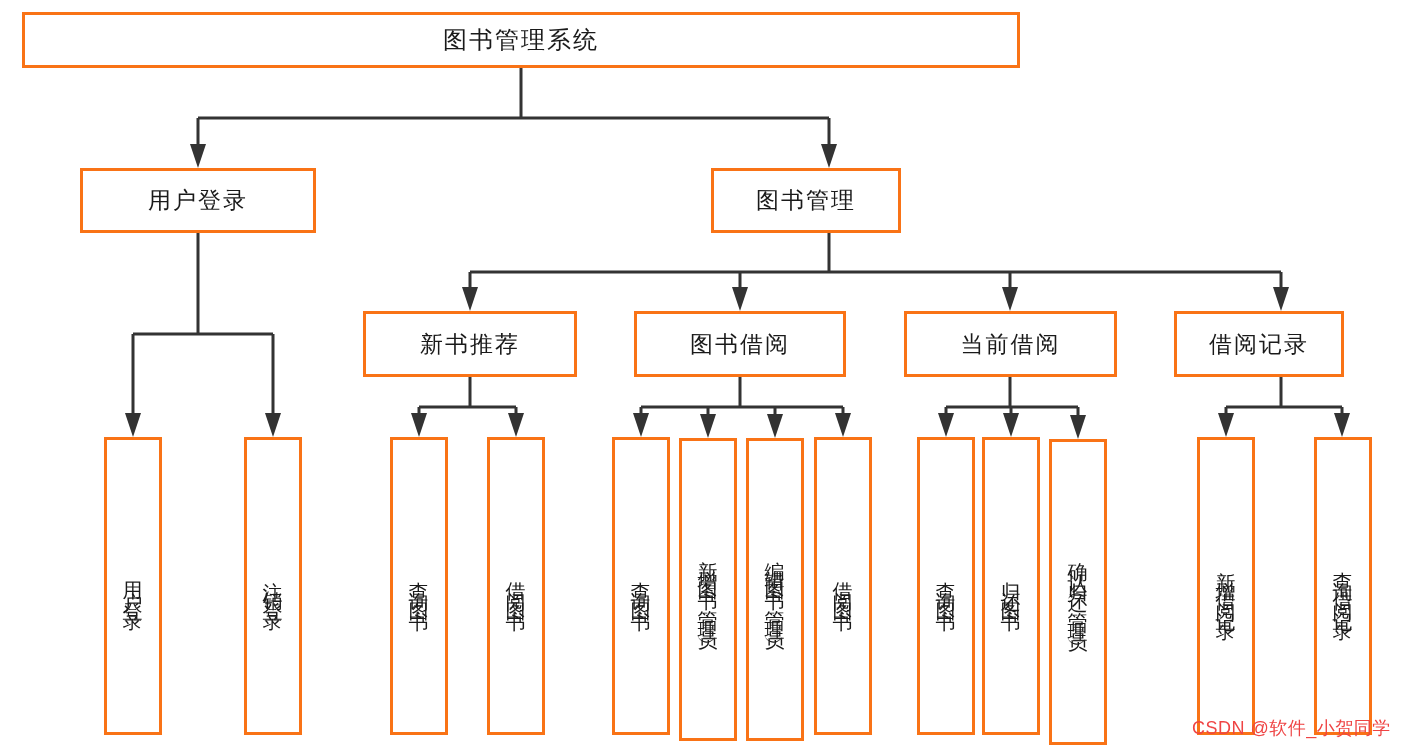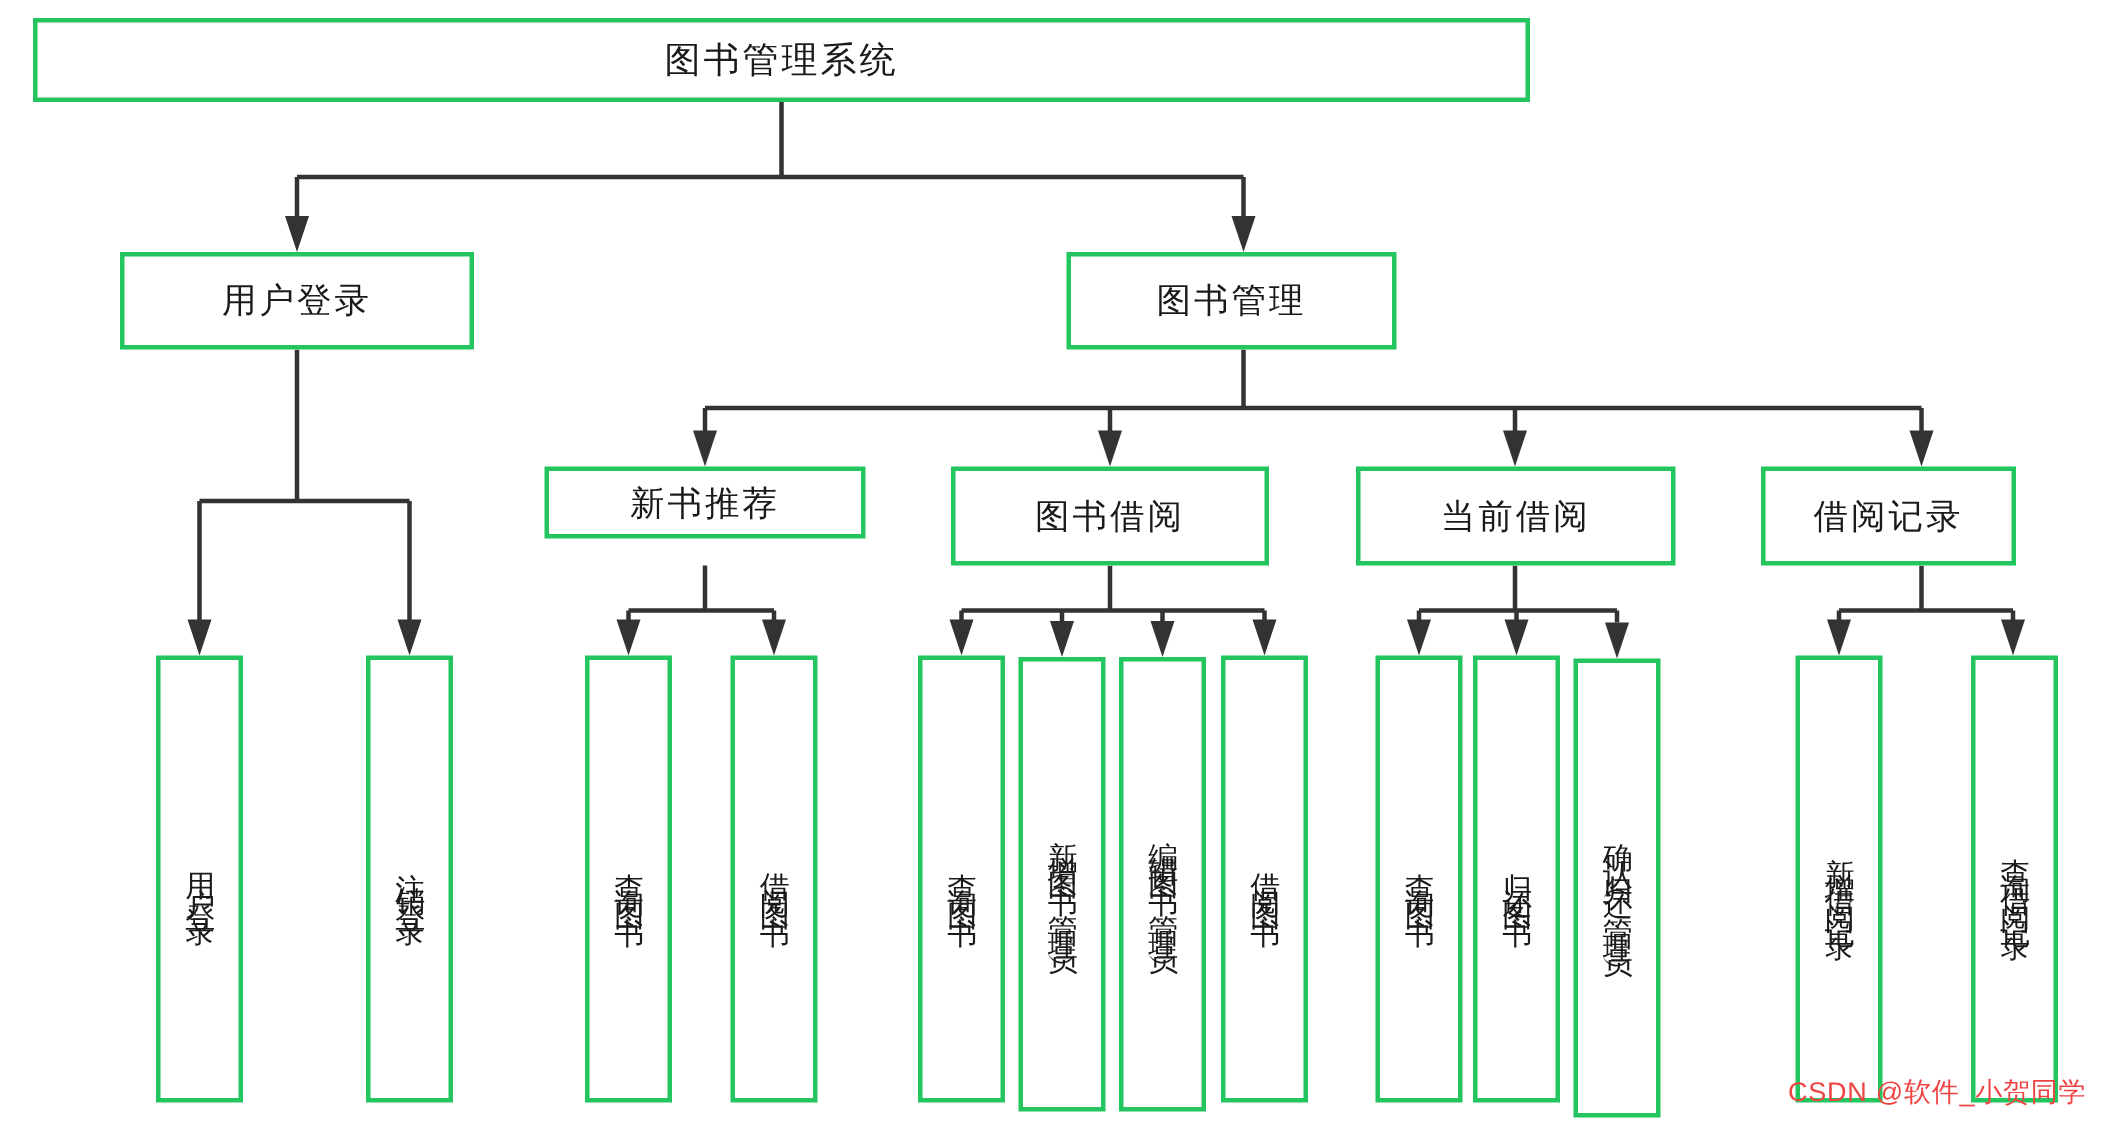--- a/index.html
+++ b/index.html
@@ -18,21 +18,21 @@
   }
   #connector-layer {
     position: absolute;
     left: 0; top: 0;
     width: 1405px; height: 747px;
   }
   .node {
     position: absolute;
     box-sizing: border-box;
     background: #ffffff;
-    border: 3px solid #22c55e;
+    border: 3px solid #f97316;
     display: flex;
     align-items: center;
     justify-content: center;
     color: #1a1a1a;
   }
   .h-node {
     font-size: 23px;
     letter-spacing: 2px;
     white-space: nowrap;
   }
@@ -91,23 +91,23 @@
       <polygon points="1003,413 1019,413 1011,437"></polygon>
       <polygon points="1070,415 1086,415 1078,439"></polygon>
       <polygon points="1218,413 1234,413 1226,437"></polygon>
       <polygon points="1334,413 1350,413 1342,437"></polygon>
     </g>
   </svg>
 
   <div class="node h-node root-node" style="left:22px; top:12px; width:998px; height:56px;">图书管理系统</div>
 
   <div class="node h-node" style="left:80px; top:168px; width:236px; height:65px;">用户登录</div>
-  <div class="node h-node" style="left:711px; top:168px; width:220px; height:65px;">图书管理</div>
+  <div class="node h-node" style="left:711px; top:168px; width:190px; height:65px;">图书管理</div>
 
-  <div class="node h-node" style="left:363px; top:311px; width:214px; height:48px;">新书推荐</div>
+  <div class="node h-node" style="left:363px; top:311px; width:214px; height:66px;">新书推荐</div>
   <div class="node h-node" style="left:634px; top:311px; width:212px; height:66px;">图书借阅</div>
   <div class="node h-node" style="left:904px; top:311px; width:213px; height:66px;font-family:Liberation Mono, monospace;">当前借阅</div>
   <div class="node h-node" style="left:1174px; top:311px; width:170px; height:66px;">借阅记录</div>
 
   <div class="node v-node" style="left:104px; top:437px; width:58px; height:298px;">用户登录</div>
   <div class="node v-node" style="left:244px; top:437px; width:58px; height:298px;">注销登录</div>
 
   <div class="node v-node" style="left:390px; top:437px; width:58px; height:298px;">查询图书</div>
   <div class="node v-node" style="left:487px; top:437px; width:58px; height:298px;">借阅图书</div>
 

